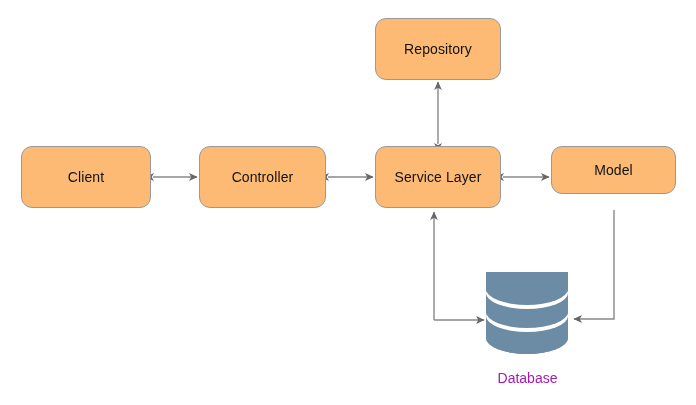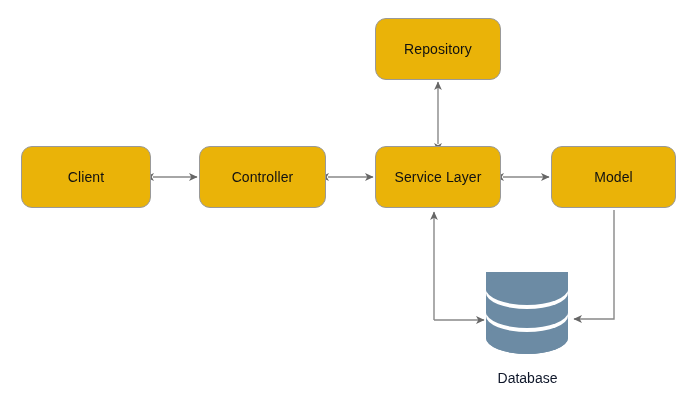--- a/index.html
+++ b/index.html
@@ -20,59 +20,59 @@
   #edges {
     position: absolute;
     left: 0;
     top: 0;
     width: 696px;
     height: 405px;
   }
   .node {
     position: absolute;
     box-sizing: border-box;
-    background: #eab308;
+    background: #fdba74;
     border: 1px solid #999999;
     border-radius: 11px;
     display: flex;
     align-items: center;
     justify-content: center;
     color: #111111;
     font-size: 14px;
     font-family: "Liberation Sans", sans-serif;
     letter-spacing: 0.1px;
     z-index: 2;
   }
   .node-label {
     display: block;
     line-height: 1;
     white-space: nowrap;
   }
   #node-client    { left: 21px;  top: 146px; width: 130px; height: 62px; }
   #node-controller{ left: 199px; top: 146px; width: 127px; height: 62px; }
   #node-service   { left: 375px; top: 146px; width: 126px; height: 62px; align-items: center; }
-  #node-model     { left: 551px; top: 146px; width: 125px; height: 62px; justify-content: center; }
+  #node-model     { left: 551px; top: 146px; width: 125px; height: 48px; justify-content: center; }
   #node-repository{ left: 375px; top: 18px;  width: 126px; height: 62px; }
 
   #db-shape {
     position: absolute;
     left: 486px;
     top: 272px;
     width: 82px;
     height: 86px;
     z-index: 2;
   }
   #db-caption {
     position: absolute;
     left: 455px;
     top: 370px;
     width: 145px;
     text-align: center;
     font-size: 14px;
-    color: #0f172a;
+    color: #a21caf;
     font-family: "Liberation Sans", sans-serif;
     white-space: nowrap;
     z-index: 2;
   }
 </style>
 </head>
 <body>
 
 <div id="canvas">
 

